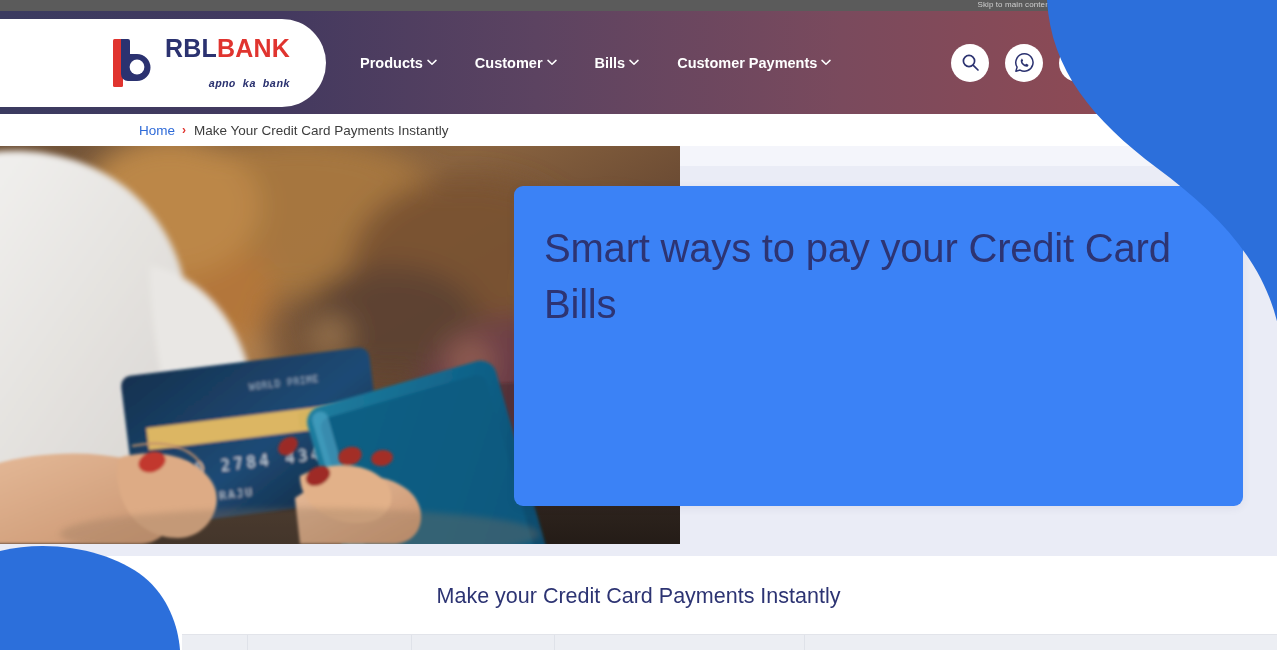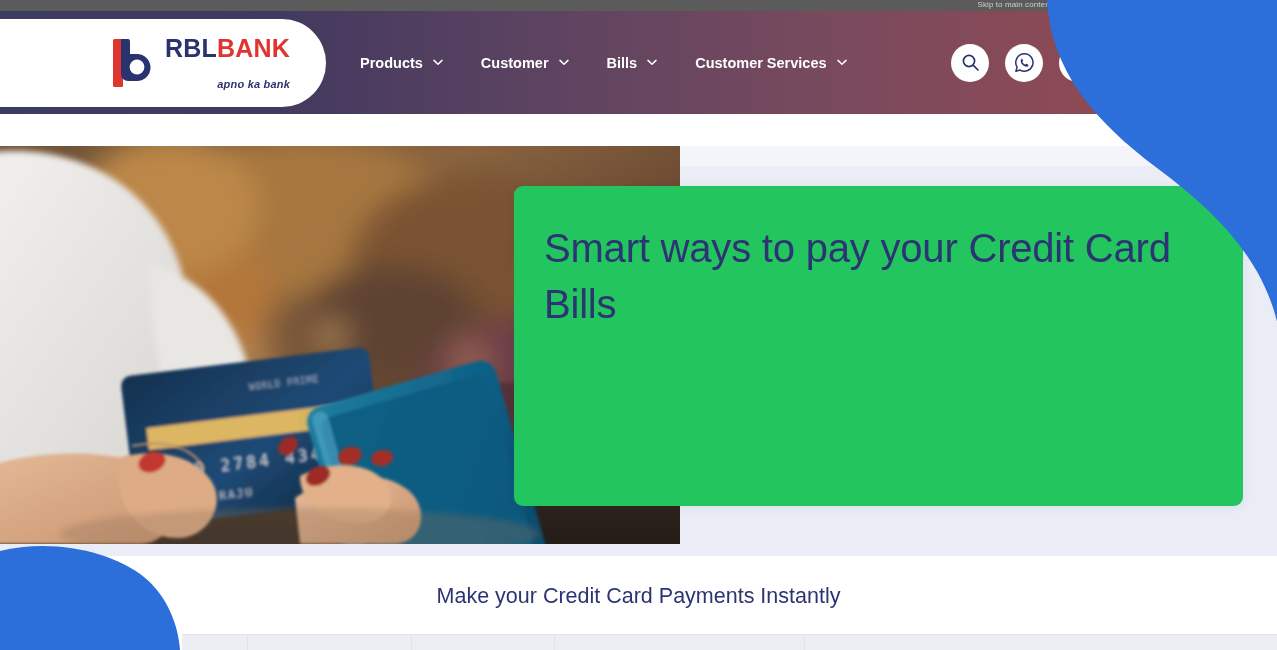--- a/index.html
+++ b/index.html
@@ -35,30 +35,30 @@
     padding-right: 36px;
   }
   .logo { display: flex; align-items: center; gap: 9px; }
   .logo-mark { width: 44px; height: 52px; flex: none; }
   .logo-text { display: flex; flex-direction: column; align-items: flex-end; line-height: 1; }
   .logo-words { font-size: 25px; font-weight: 700; letter-spacing: .2px; white-space: nowrap; }
   .logo-words .rbl { color: #2b3270; }
   .logo-words .bank { color: #e0342f; }
   .logo-tag {
     font-size: 11px; font-style: italic; font-weight: 700;
-    color: #2b3270; margin-top: 18px; letter-spacing: .2px;
+    color: #2b3270; margin-top: 18px; letter-spacing: .2px; font-family: Liberation Mono, monospace;
   }
 
   
   .main-nav {
     position: absolute; left: 360px; top: 0; height: 103px;
     display: flex; align-items: center; gap: 38px;
   }
   .nav-item {
-    display: flex; align-items: center; gap: 10px;
+    display: flex; align-items: center; gap: 4px;
     color: #ffffff; font-size: 14.5px; font-weight: 700;
     cursor: pointer; white-space: nowrap;
   }
   .chev { width: 10px; height: 7px; flex: none; display:block; }
 
   
   .header-actions {
     position: absolute; right: 180px; top: 0; height: 103px;
     display: flex; align-items: center; gap: 16px;
   }
@@ -103,21 +103,21 @@
   .hero-band-inner {
     position: absolute; left: 0; top: 20px; width: 1277px; height: 390px;
     background: #eaecf6;
   }
   .hero-photo {
     position: absolute; left: 0; top: 146px; width: 680px; height: 398px;
     z-index: 3; overflow: hidden; background: #3a2e26;
   }
   .hero-card {
     position: absolute; left: 514px; top: 186px; width: 729px; height: 320px;
-    background: #22c55e; border-radius: 9px; z-index: 4;
+    background: #3b82f6; border-radius: 9px; z-index: 4;
     box-shadow: 0 2px 10px rgba(40,45,80,0.07);
     padding: 34px 52px 0 30px;
   }
   .hero-title {
     color: #2d3473; font-size: 40px; font-weight: 400;
     line-height: 56px; letter-spacing: -0.2px;
   }
 
   
   .section-band {
@@ -187,21 +187,21 @@
       </div>
       <div class="nav-item">
         <span>Bills</span>
         <span>
           <svg class="chev" viewBox="0 0 10 7">
               <path d="M1 1.4 5 5.2 9 1.4" fill="none" stroke="#ffffff" stroke-width="1.5" stroke-linecap="round" stroke-linejoin="round"></path>
             </svg>
         </span>
       </div>
       <div class="nav-item">
-        <span>Customer Services</span>
+        <span>Customer Payments</span>
         <span>
           <svg class="chev" viewBox="0 0 10 7">
               <path d="M1 1.4 5 5.2 9 1.4" fill="none" stroke="#ffffff" stroke-width="1.5" stroke-linecap="round" stroke-linejoin="round"></path>
             </svg>
         </span>
       </div>
     </nav>
 
     <div class="header-actions">
       <div class="icon-btn">
@@ -236,20 +236,25 @@
     <svg width="300" height="330" viewBox="0 0 300 330" preserveAspectRatio="none">
       <path d="M40 0 C 44 70, 86 120, 150 168 C 212 214, 258 262, 272 330 L300 330 L300 0 Z" fill="#2c6fdb"></path>
     </svg>
   </div>
   <div class="blob-bottom-left">
     <svg width="185" height="115" viewBox="0 0 185 115" preserveAspectRatio="none">
       <path d="M0 16 C 52 3, 112 16, 144 42 C 168 62, 178 90, 180 115 L0 115 Z" fill="#2c6fdb"></path>
     </svg>
   </div>
 
+  <div class="breadcrumb-bar">
+    <span class="crumb-home">Home</span>
+    <span class="crumb-sep">›</span>
+    <span class="crumb-current">Make Your Credit Card Payments Instantly</span>
+  </div>
 
   <div class="hero-band">
     <div class="hero-band-inner"></div>
   </div>
 
   <div class="hero-photo">
     <svg width="680" height="398" viewBox="0 0 680 398" preserveAspectRatio="none">
       <defs>
         <linearGradient id="bgWarm" x1="0" y1="0" x2="1" y2="1">
           <stop offset="0%" stop-color="#6e5137"></stop>

